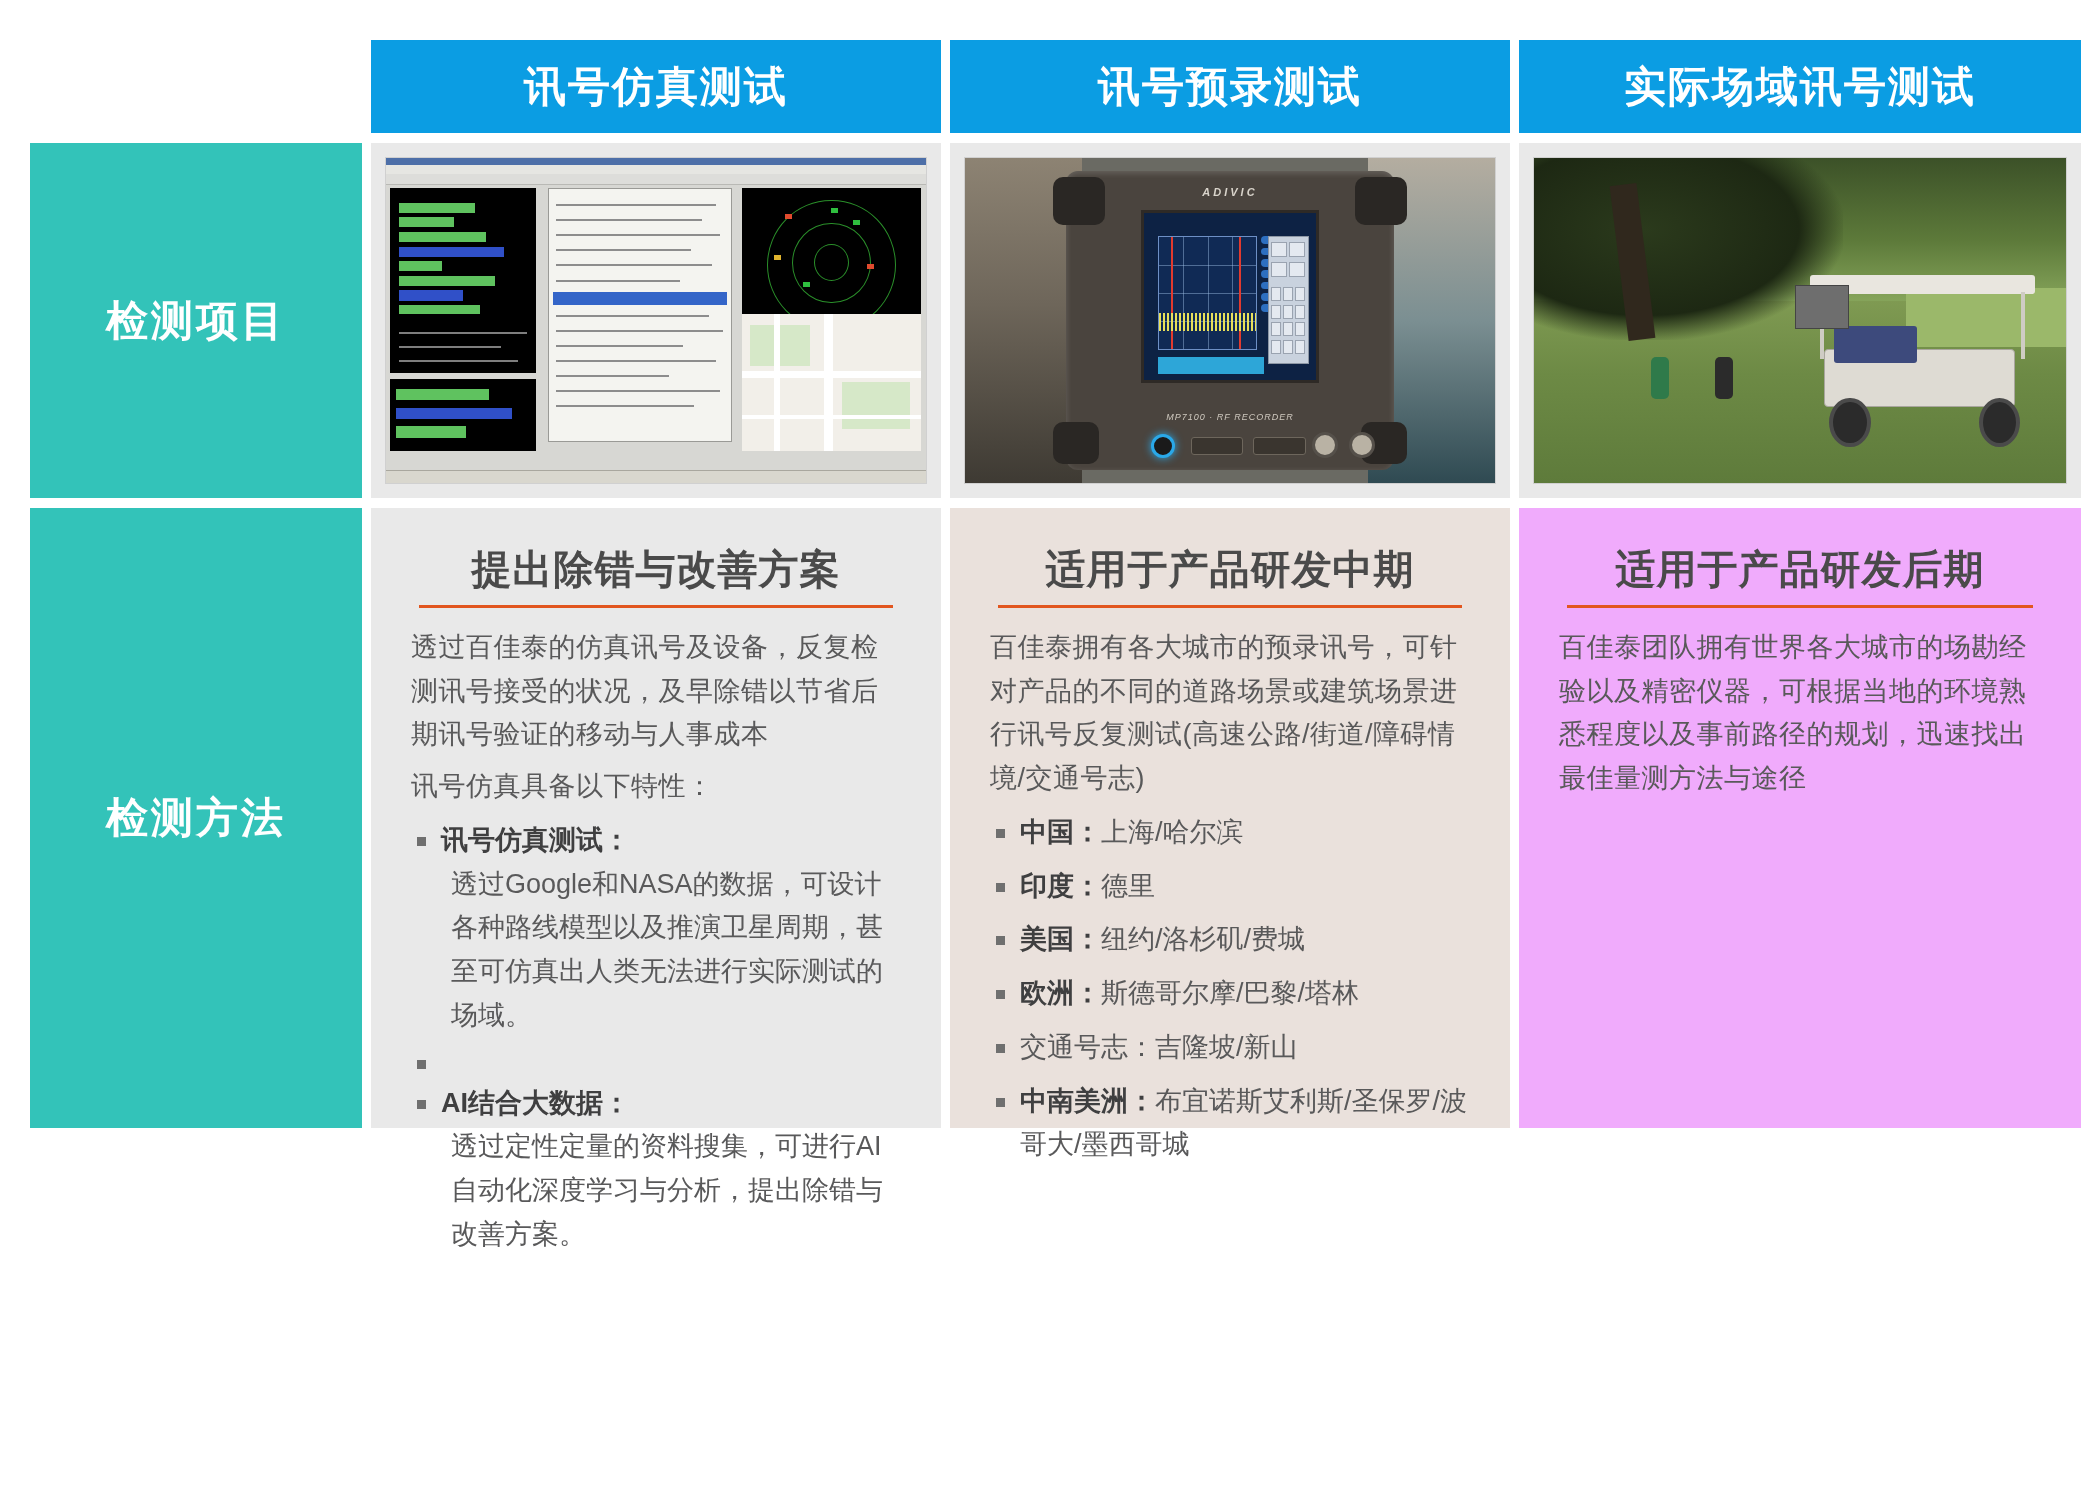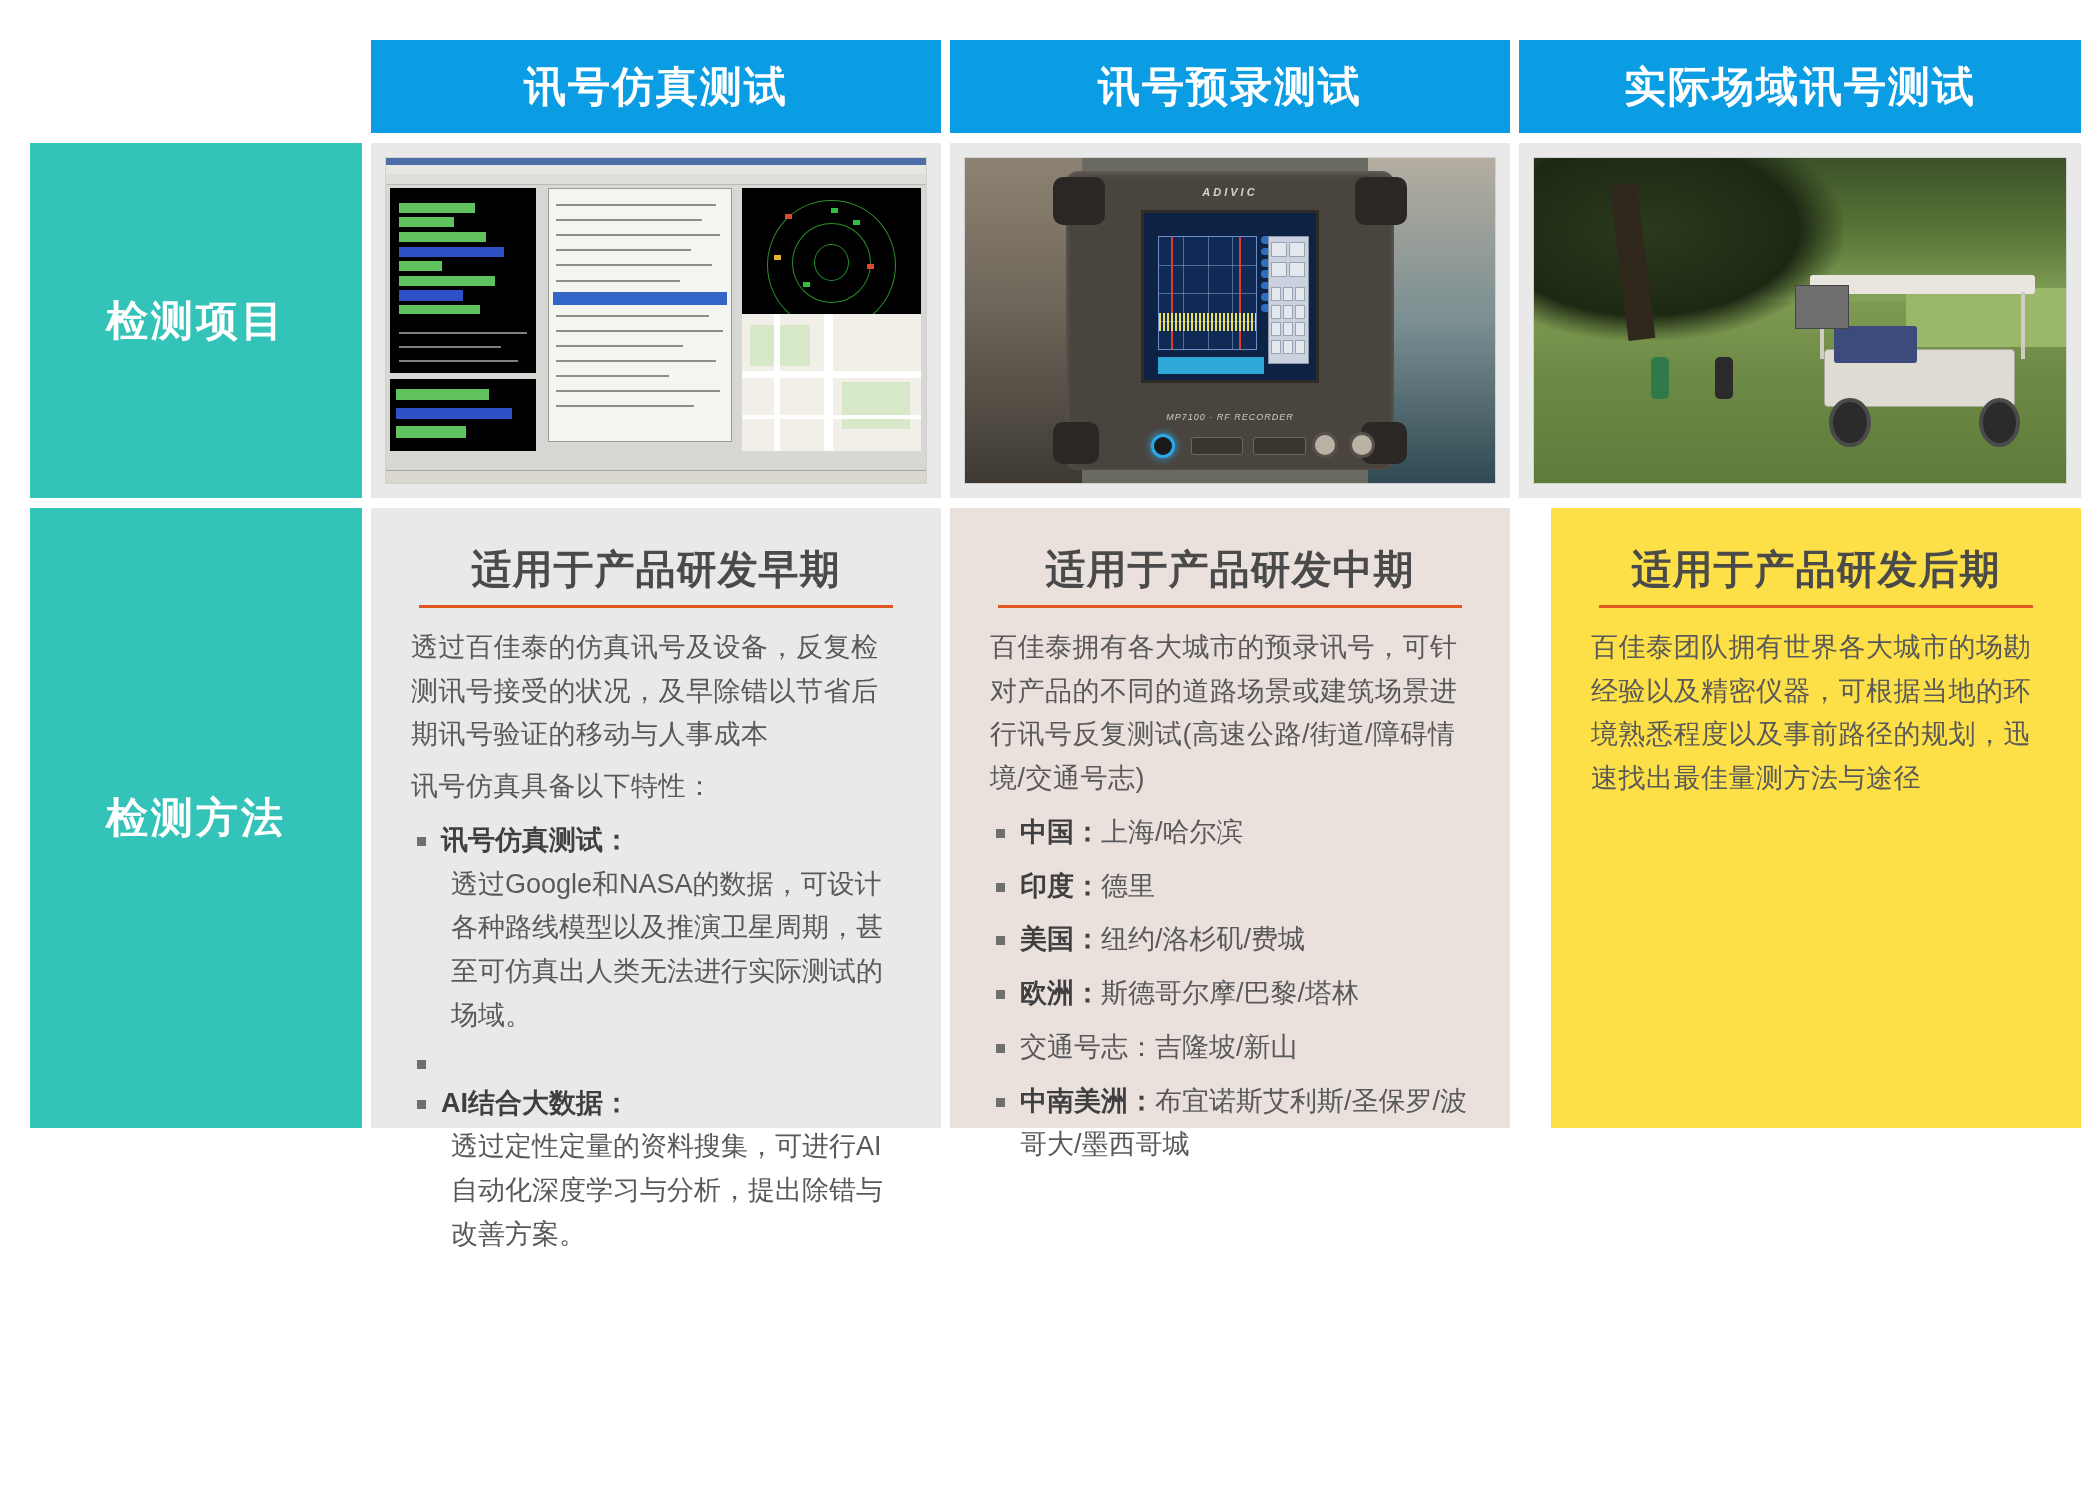--- a/index.html
+++ b/index.html
@@ -142,21 +142,21 @@
                background:#6e6e6e; border:1px solid #444; }
   .out .person { position:absolute; bottom:26%; width:18px; height:42px; border-radius:5px; }
 
   
   .textcell {
     padding: 34px 40px 20px 40px;
     position: relative;
   }
   .textcell.c1 { background:#e9e9e9; }
   .textcell.c2 { background:#eae1dc; }
-  .textcell.c3 { background:#fde047;margin-left:32px; }
+  .textcell.c3 { background:#f0abfc; }
 
   .subhead {
     text-align: center;
     font-size: 40px; font-weight: bold; color: #4a4a4a;
     letter-spacing: 1px;
     margin-bottom: 8px;
   }
   .rule { height:3px; background:#e2561f; margin:0 8px 18px 8px; }
 
   .para {
@@ -340,21 +340,21 @@
           <div class="rack"></div>
           <div class="wheel" style="left:12%"></div>
           <div class="wheel" style="right:10%"></div>
         </div>
       </div>
     </div>
 
     <div class="rowlabel">检测方法</div>
 
     <div class="textcell c1">
-      <div class="subhead">适用于产品研发早期</div>
+      <div class="subhead">提出除错与改善方案</div>
       <div class="rule"></div>
       <div class="para">透过百佳泰的仿真讯号及设备，反复检测讯号接受的状况，及早除错以节省后期讯号验证的移动与人事成本</div>
       <div class="para">讯号仿真具备以下特性：</div>
       <ul class="bul">
         <li>
           <span class="bterm">讯号仿真测试：</span>
           <span class="bbody">透过Google和NASA的数据，可设计各种路线模型以及推演卫星周期，甚至可仿真出人类无法进行实际测试的场域。</span>
         </li>
         <li class="spacer-li" style="list-style:none">
             <div class="spacer"></div>

